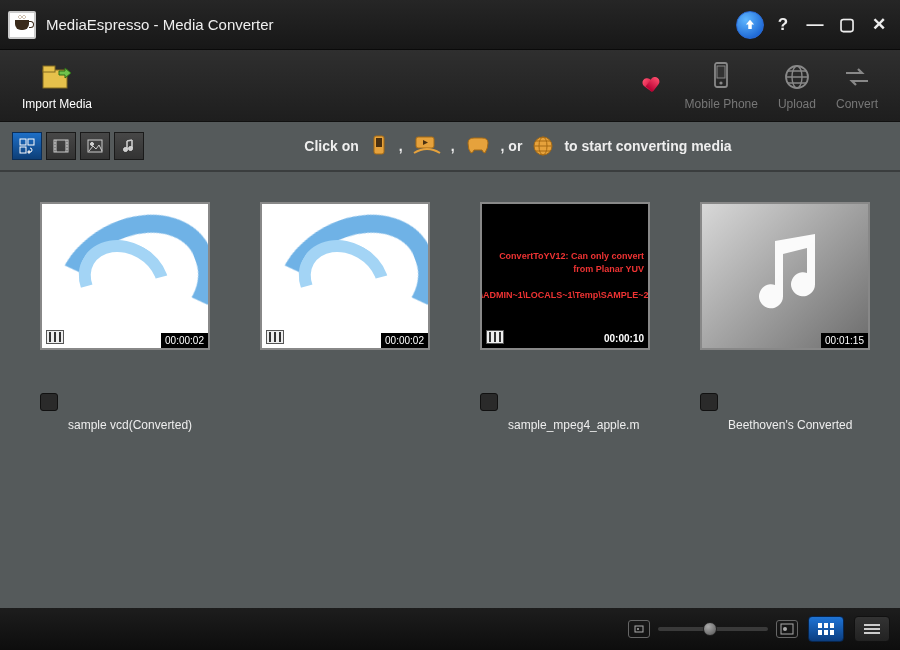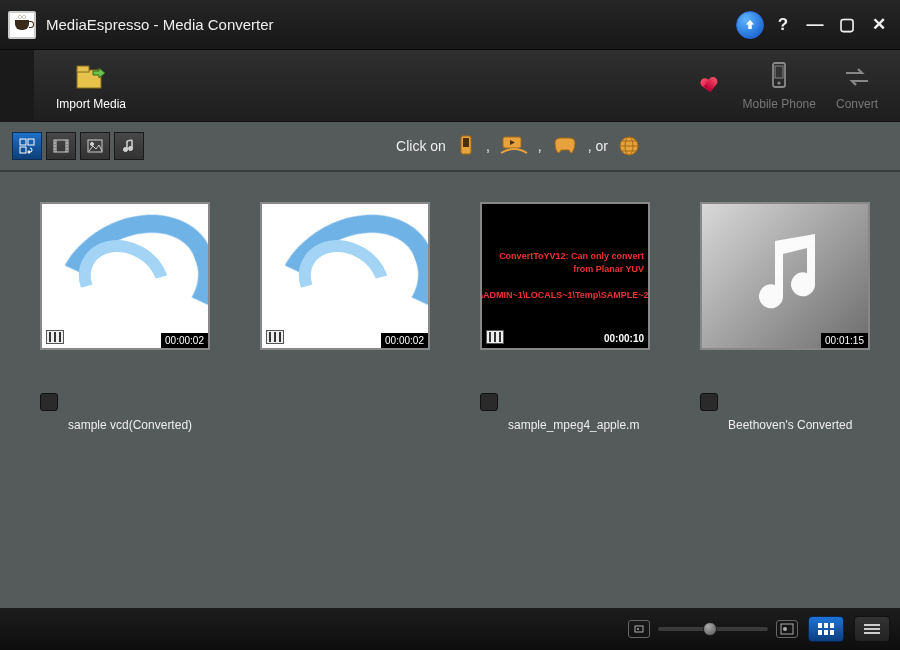--- a/index.html
+++ b/index.html
@@ -64,21 +64,20 @@
     margin-left:6px;
   }
   .upgrade svg{ width:14px; height:14px; }
   
   .toolbar {
     height: 72px;
     background: linear-gradient(#2f2f2f, #1e1e1e);
     border-bottom: 1px solid #111;
     display: flex; align-items: center;
     padding: 0 12px;
-    margin-left: 34px;
   }
   .tb-btn {
     display: flex; flex-direction: column; align-items: center;
     justify-content: center;
     padding: 4px 10px;
     color: #fff; font-size: 12px;
     cursor: pointer;
     position: relative;
   }
   .tb-btn.dim { color: #777; }
@@ -110,21 +109,21 @@
     background: linear-gradient(#474747,#333);
     border: 1px solid #1a1a1a;
     display: flex; align-items:center; justify-content:center;
     margin-right: 4px;
     cursor: pointer;
   }
   .seg.sel { background: linear-gradient(#1e6fc7,#0d3f78); border-color:#0a2d57;}
   .seg svg{ width:16px; height:16px; fill:#ddd; stroke:#ddd; }
   .hint {
     flex: 1; display: flex; align-items: center; justify-content: center;
-    gap: 10px; color: #eee; font-size: 14px;
+    gap: 10px; color: #eee; font-size: 14px; font-weight: bold;
   }
   .hint .micon { display:flex;align-items:center; }
   
   .content {
     flex: 1; background: #555a5b;
     padding: 30px 40px;
     overflow: auto;
     display: flex; gap: 50px; align-items: flex-start;
   }
   .item {
@@ -280,20 +279,30 @@
       <svg width="26" height="30" viewBox="0 0 26 30">
           <rect x="7" y="1" width="12" height="24" rx="2" fill="none" stroke="#888" stroke-width="1.8"></rect>
           <rect x="9" y="4" width="8" height="12" fill="#333" stroke="#888"></rect>
           <circle cx="13" cy="21" r="1.6" fill="#888"></circle>
         </svg>
     </div>
     <span>Mobile Phone</span>
   </div>
   <div class="tb-btn dim">
     <div class="ico ic">
+      <svg width="28" height="28" viewBox="0 0 28 28">
+          <circle cx="14" cy="14" r="11" fill="none" stroke="#888" stroke-width="1.8"></circle>
+          <ellipse cx="14" cy="14" rx="5" ry="11" fill="none" stroke="#888" stroke-width="1.4"></ellipse>
+          <path d="M3 14 h22 M5 8 h18 M5 20 h18" stroke="#888" stroke-width="1.4"></path>
+        </svg>
+    </div>
+    <span>Upload</span>
+  </div>
+  <div class="tb-btn dim">
+    <div class="ico ic">
       <svg width="30" height="24" viewBox="0 0 30 24">
           <path d="M4 8 h16 l-4 -4 M26 16 h-16 l4 4" fill="none" stroke="#888" stroke-width="2.2"></path>
         </svg>
     </div>
     <span>Convert</span>
   </div>
 </div>
 
 <div class="filterbar">
   <div class="seg sel">
@@ -352,20 +361,21 @@
         </svg>
     </span>
     <span>, or</span>
     <span class="micon">
       <svg width="22" height="22" viewBox="0 0 22 22">
           <circle cx="11" cy="11" r="9" fill="#e6a23c" stroke="#a66a14"></circle>
           <ellipse cx="11" cy="11" rx="4" ry="9" fill="none" stroke="#a66a14"></ellipse>
           <path d="M2 11 h18 M4 6 h14 M4 16 h14" stroke="#a66a14"></path>
         </svg>
     </span>
+    <span>to start converting media</span>
   </div>
 </div>
 
 <div class="content">
 
   <div class="item">
     <div class="thumb">
       <div class="swirl"></div>
       <div class="typebadge">
           <span></span>

